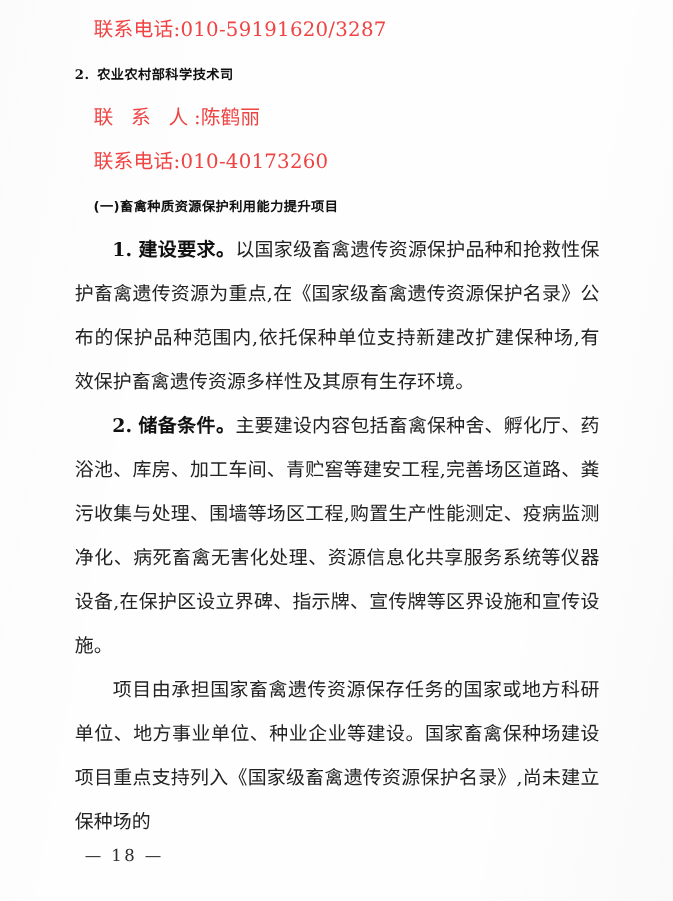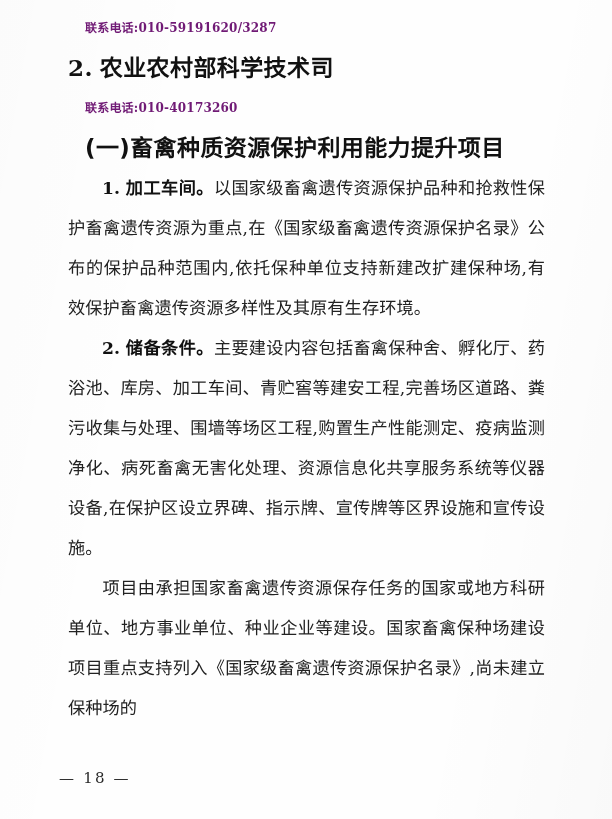--- a/index.html
+++ b/index.html
@@ -38,46 +38,45 @@
   .text-column {
     position: absolute;
     left: 68px;
     top: 0px;
     width: 477px;   
     height: 819px;
   }
 
   
   .line {
-    font-size: 12px;
+    font-size: 18px;
     line-height: 40px;
     height: 40px;
     white-space: nowrap;
-    color: #701a75;
-    font-weight: bold;
+    color: #ef4444;
   }
 
   .line.indent-1 {
     padding-left: 17px;
   }
 
   .label-spaced {
     letter-spacing: 5.2px;
   }
 
   .ascii {
     font-family: "DejaVu Serif", "Liberation Serif", serif;
     letter-spacing: 0.2px;
   }
 
   
   .heading {
     font-family: "DejaVu Sans", "Liberation Sans", sans-serif;
     font-weight: 700;
-    font-size: 23px;
+    font-size: 12px;
     line-height: 40px;
     height: 40px;
     white-space: nowrap;
     color: #111111;
     letter-spacing: 0.4px;
   }
   .heading.num-prefix .num {
     font-family: "DejaVu Serif", "Liberation Serif", serif;
     font-weight: 700;
     margin-right: 7px;
@@ -113,21 +112,21 @@
     color: #111111;
   }
   .para .ind {
     display: inline-block;
     width: 34px;
   }
 
   
   .page-number {
     position: absolute;
-    left: 59px;
+    left: 77px;
     top: 765px;
     font-size: 15px;
     line-height: 26px;
     color: #2a2a2a;
     letter-spacing: 2.2px;
     white-space: nowrap;
   }
 </style>
 </head>
 <body>
@@ -139,28 +138,31 @@
   <div class="text-column">
 
     <div style="height:8px"></div>
 
     <div class="line indent-1 ascii">联系电话:010-59191620/3287</div>
 
     <div class="heading num-prefix indent-1">
       <span class="num">2.</span><span>农业农村部科学技术司</span>
     </div>
 
+    <div class="line indent-1">
+      <span class="label-spaced">联 系 人</span><span>:陈鹤丽</span>
+    </div>
 
     <div class="line indent-1 ascii">联系电话:010-40173260</div>
 
 
     <div class="heading sub">(一)畜禽种质资源保护利用能力提升项目</div>
 
     <p class="para">
-      <span class="ind"></span><span class="lead-num">1.</span>&nbsp;<span class="lead-in">加工车间。</span><span>以国家级畜禽遗传资源保护品种和抢救性保护畜禽遗传资源为重点,在《国家级畜禽遗传资源保护名录》公布的保护品种范围内,依托保种单位支持新建改扩建保种场,有效保护畜禽遗传资源多样性及其原有生存环境。</span>
+      <span class="ind"></span><span class="lead-num">1.</span>&nbsp;<span class="lead-in">建设要求。</span><span>以国家级畜禽遗传资源保护品种和抢救性保护畜禽遗传资源为重点,在《国家级畜禽遗传资源保护名录》公布的保护品种范围内,依托保种单位支持新建改扩建保种场,有效保护畜禽遗传资源多样性及其原有生存环境。</span>
     </p>
 
     <p class="para">
       <span class="ind"></span><span class="lead-num">2.</span>&nbsp;<span class="lead-in">储备条件。</span><span>主要建设内容包括畜禽保种舍、孵化厅、药浴池、库房、加工车间、青贮窖等建安工程,完善场区道路、粪污收集与处理、围墙等场区工程,购置生产性能测定、疫病监测净化、病死畜禽无害化处理、资源信息化共享服务系统等仪器设备,在保护区设立界碑、指示牌、宣传牌等区界设施和宣传设施。</span>
     </p>
 
 
     <p class="para">
       <span class="ind"></span><span>项目由承担国家畜禽遗传资源保存任务的国家或地方科研单位、地方事业单位、种业企业等建设。国家畜禽保种场建设项目重点支持列入《国家级畜禽遗传资源保护名录》,尚未建立保种场的</span>
     </p>

